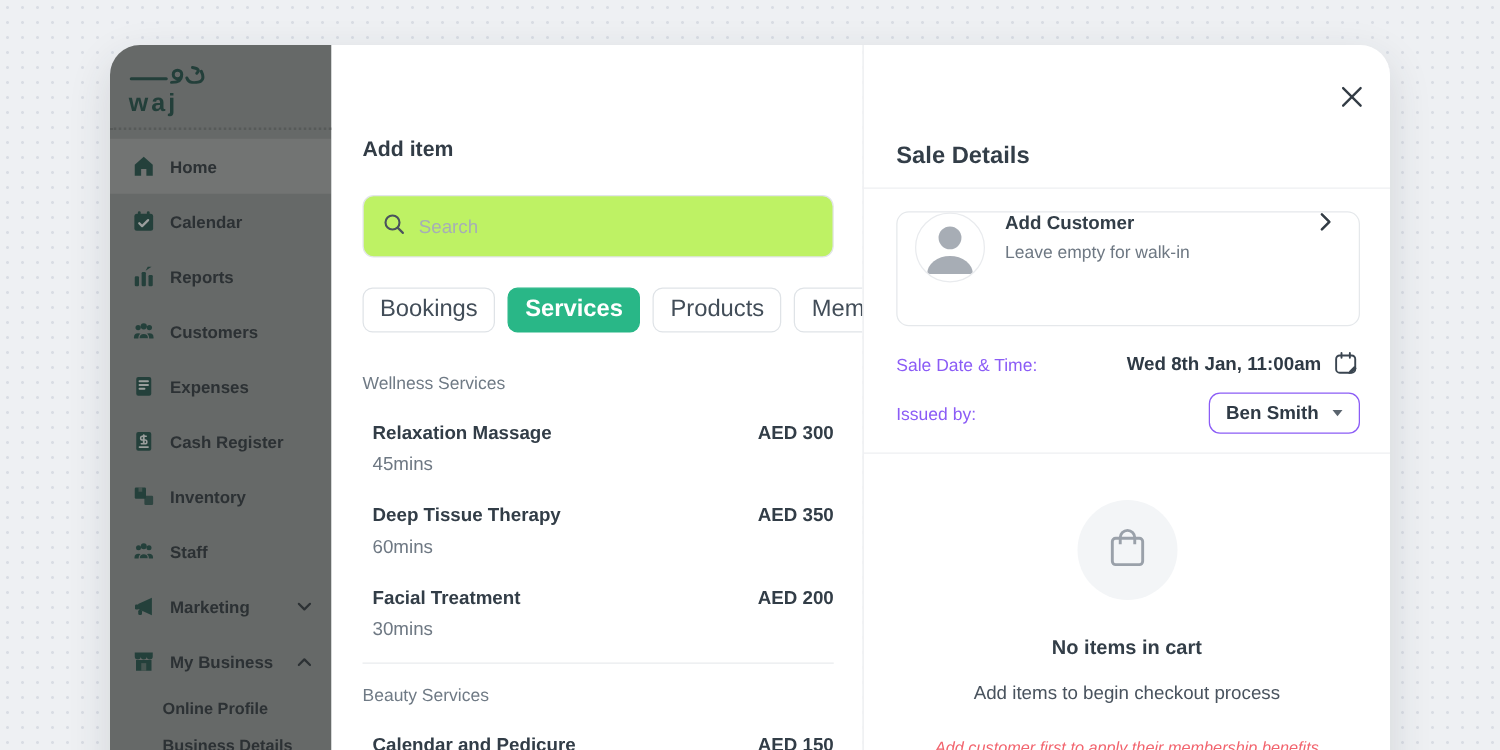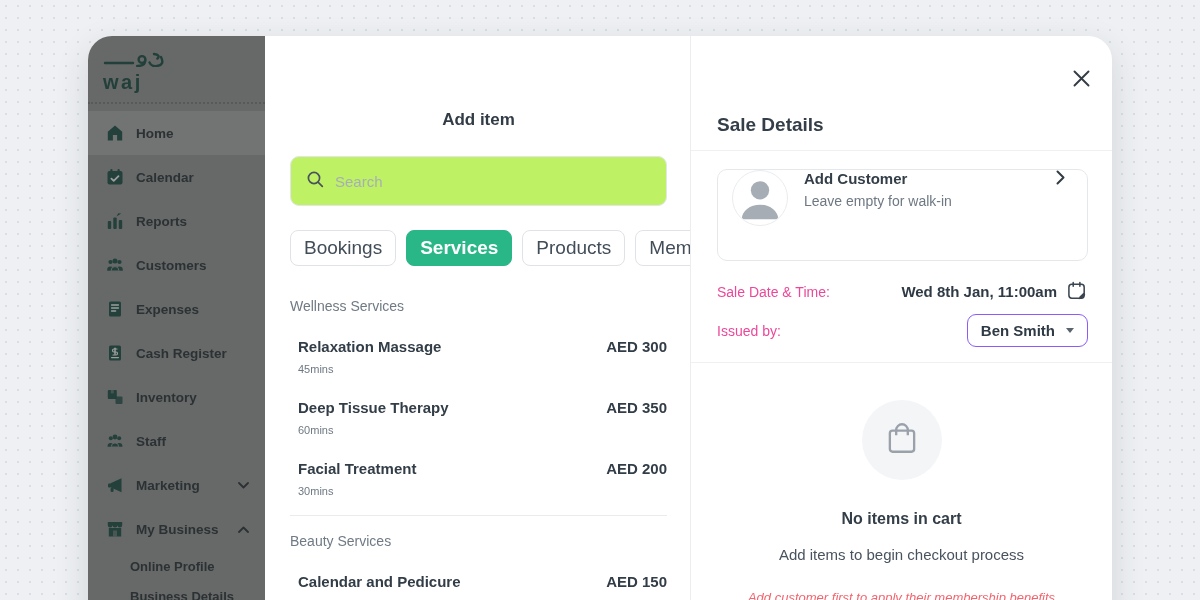--- a/index.html
+++ b/index.html
@@ -23,55 +23,55 @@
   .nav { position:absolute; top:75px; left:0; right:0; }
   .nav-item { height:44px; display:flex; align-items:center; padding:0 16px 0 18px; gap:12px;
               color:#2c3134; font-size:13.5px; font-weight:600; cursor:pointer; }
   .nav-item.active { background:rgba(255,255,255,.08); }
   .nav-icon { width:18px; height:18px; flex-shrink:0; display:flex; }
   .nav-chev { margin-left:auto; display:flex; }
   .nav-sub { height:30px; display:flex; align-items:center; padding-left:42px;
              color:#2c3134; font-size:13px; font-weight:600; cursor:pointer; }
   
   .panel-mid { width:425px; flex-shrink:0; background:#fff; padding:0 23px 0 25px; overflow:hidden; }
-  .mid-title { padding-top:74px; font-size:17px; font-weight:700; color:#323c46;text-align:center; }
+  .mid-title { padding-top:74px; font-size:17px; font-weight:700; color:#323c46; }
   .search-box { margin-top:26px; height:50px; border:1px solid #e2e5e9; border-radius:9px;
                 display:flex; align-items:center; padding:0 15px; gap:11px; background:#bef264; }
   .search-box input { flex:1; border:none; outline:none; font-size:15px; color:#323c46;
                       background:transparent; font-family:"Liberation Sans", sans-serif; }
   .search-box input::placeholder { color:#a6aeb7; }
   .chips { margin-top:24px; display:flex; gap:10px; white-space:nowrap; }
   .chip { height:36px; padding:0 13px; border:1px solid #dfe3e7; border-radius:8px; background:#fff;
           display:flex; align-items:center; font-size:19px; color:#424d58; cursor:pointer; }
   .chip.active { background:#29b787; border-color:#29b787; color:#fff; font-weight:600; }
   .section-title { margin-top:32px; font-size:14px; color:#6f7a85; }
   .svc-item { margin-top:24px; padding-left:8px; cursor:pointer; }
   .svc-item:first-of-type { margin-top:20px; }
   .svc-row { display:flex; justify-content:space-between; align-items:baseline;
              font-size:15px; font-weight:600; color:#323d47; }
-  .svc-dur { margin-top:8px; font-size:11px; color:#6e7883; }
+  .svc-dur { margin-top:8px; font-size:15px; color:#6e7883; }
   .divider-mid { border-top:1px solid #e9ebee; margin-top:18px; }
   .section-title.second { margin-top:17px; }
   
   .panel-right { flex:1; background:#fff; border-left:1px solid #ebedf0; display:flex; flex-direction:column; }
   .pr-header { height:115px; position:relative; flex-shrink:0; border-bottom:1px solid #eef0f2; }
   .close-btn { position:absolute; top:34px; right:21px; width:20px; height:20px; display:flex;
                align-items:center; justify-content:center; cursor:pointer; }
   .pr-title { position:absolute; left:26px; bottom:14px; font-size:19px; font-weight:700; color:#333e48; }
   .pr-body { padding:18px 24px 0 26px; }
   .cust-card { border:1px solid #e5e8eb; border-radius:10px; height:92px; display:flex;
                padding:0 22px 0 14px; gap:16px; cursor:pointer; background:#fff; }
   .avatar { width:56px; height:56px; border-radius:50%; border:1px solid #e9ebee; overflow:hidden;
             background:#fff; flex-shrink:0; }
   .cust-title { font-size:15px; font-weight:700; color:#333e48; }
   .cust-sub { margin-top:6px; font-size:14px; color:#6e7883; }
   .cust-chev { margin-left:auto; display:flex; }
   .kv-row { margin-top:20px; display:flex; align-items:center; }
   .kv-row.issued { margin-top:12px; }
-  .kv-label { font-size:14px; color:#ec4899; }
+  .kv-label { font-size:14px; color:#8b5cf6; }
   .kv-value { margin-left:auto; font-size:15px; font-weight:700; color:#2f3a45; }
   .cal-btn { margin-left:10px; display:flex; cursor:pointer; }
   .dropdown { margin-left:auto; height:33px; border:1px solid #8b5cf6; border-radius:9px;
               padding:0 13px; display:flex; align-items:center; gap:11px; cursor:pointer; background:#fff; }
   .dropdown-value { font-size:15px; font-weight:700; color:#2f3a45; }
   .caret { width:0; height:0; border-left:4.5px solid transparent; border-right:4.5px solid transparent;
            border-top:5.5px solid #5a646e; }
   .pr-sep { margin-top:15px; border-top:1px solid #eef0f2; }
   .empty { text-align:center; padding-top:37px; }
   .bag-circle { width:80px; height:80px; border-radius:50%; background:#f3f5f7; margin:0 auto;

